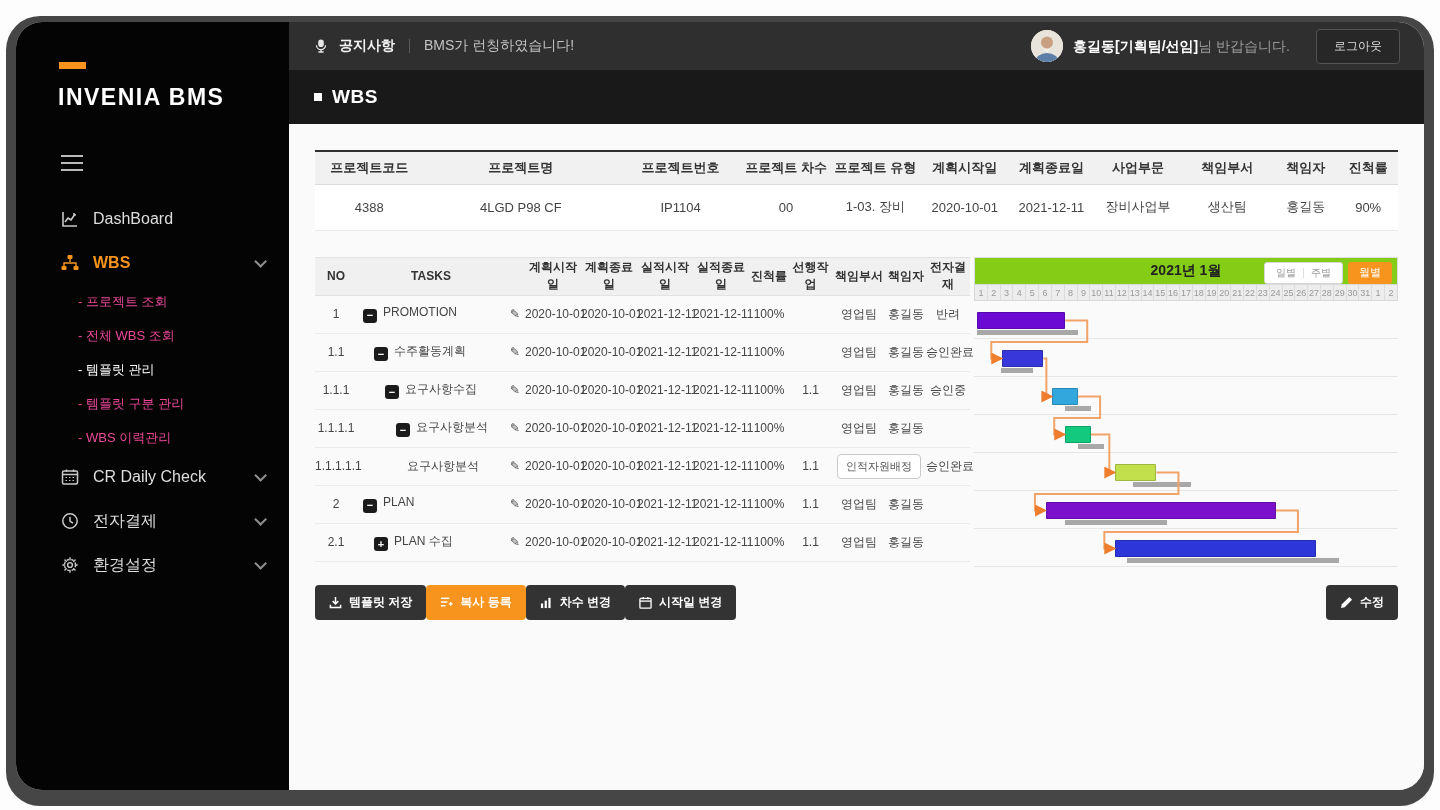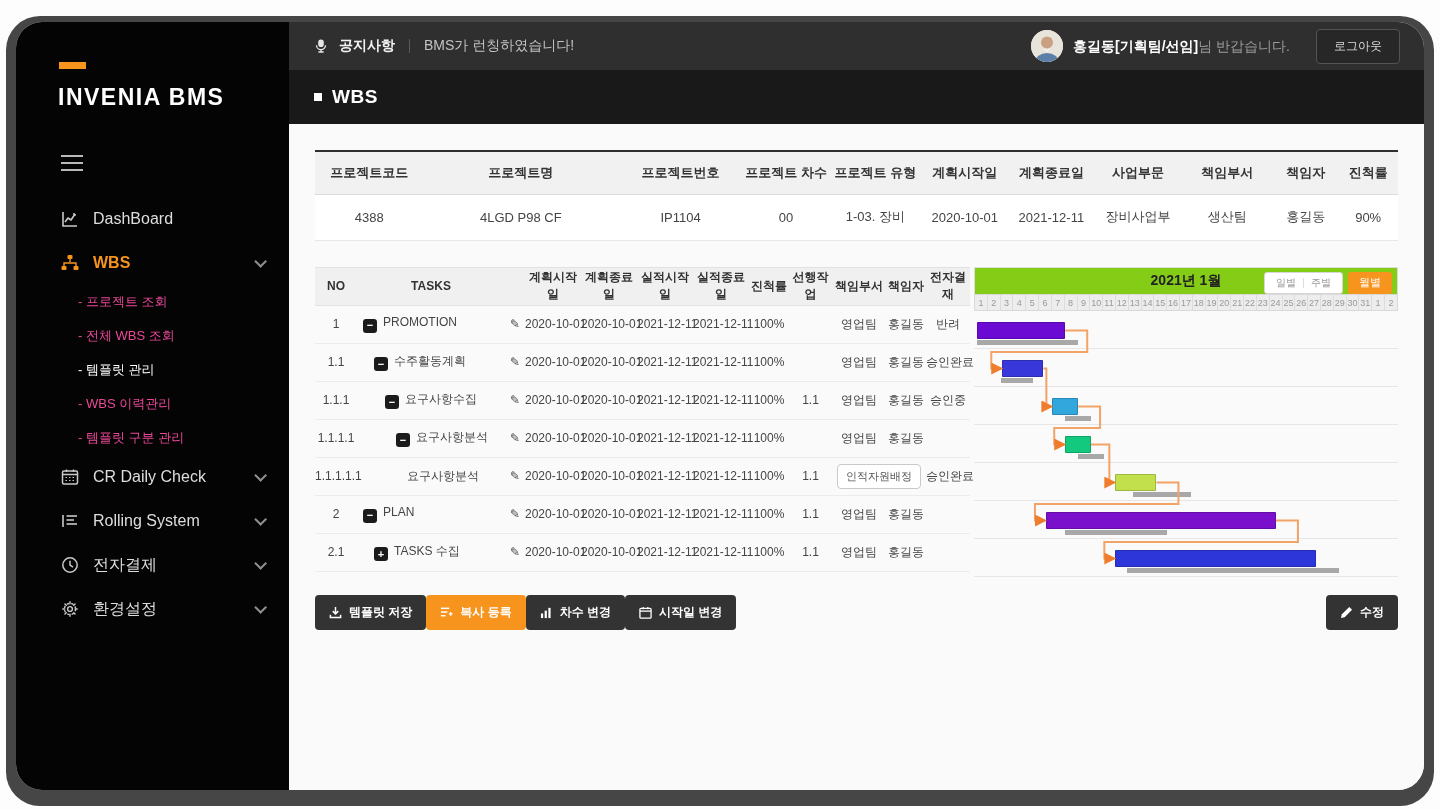--- a/index.html
+++ b/index.html
@@ -41,21 +41,21 @@
     font-size:12px; padding:8px 17px; border-radius:4px; cursor:pointer; font-family:inherit; }
   .titlebar { height:54px; background:#191919; display:flex; align-items:center; padding:0 25px; }
   .title-bullet { width:8px; height:8px; background:#fff; margin-right:10px; }
   .page-title { color:#fff; font-size:19px; font-weight:bold; letter-spacing:.5px; }
 
   .content { flex:1; background:#fafafa; padding:26px 26px 0 26px; overflow:hidden; }
 
   
   table { border-collapse:collapse; }
   .ptable { width:100%; border-top:2px solid #2f2f2f; margin-bottom:26px; }
-  .ptable th { background:#f1f1f1; font-size:13px; color:#333; font-weight:bold; height:43px; border-bottom:1px solid #dcdcdc;text-align:center; }
+  .ptable th { background:#f1f1f1; font-size:13px; color:#333; font-weight:bold; height:33px; border-bottom:1px solid #dcdcdc;text-align:center; }
   .ptable td { background:#fff; font-size:13px; color:#444; text-align:center; height:46px; border-bottom:1px solid #e7e7e7; }
 
   
   .task-area { display:flex; align-items:flex-start; }
   .ttable { width:655px; min-width:655px; table-layout:fixed; }
   .ttable th { background:#f0f0f0; font-size:12px; color:#333; height:38px; border-bottom:1px solid #e2e2e2; border-top:1px solid #e2e2e2; }
   .ttable td { font-size:12px; color:#444; text-align:center; height:38px; border-bottom:1px solid #ececec; background:transparent; white-space:nowrap; }
   .task-cell { text-align:left !important; overflow:hidden; }
   .tico { display:inline-flex; width:14px; height:14px; background:#1b1b1b; border-radius:3px; color:#fff;
     align-items:center; justify-content:center; font-size:11px; line-height:1; margin-right:6px; vertical-align:-3px; font-weight:bold; }
@@ -123,52 +123,40 @@
                 <rect x="12.5" y="12" width="5" height="4" rx="1"></rect>
                 <path d="M9 5 v3 M3 12 V9 h12 v3" stroke="currentColor" stroke-width="1.4" fill="none"></path>
               </svg>
             </span>
             <span>WBS</span>
             <span class="chev"></span>
           </div>
           <div class="submenu-item">- 프로젝트 조회</div>
           <div class="submenu-item">- 전체 WBS 조회</div>
           <div class="submenu-item active">- 템플릿 관리</div>
+          <div class="submenu-item">- 템플릿 구분 관리</div>
           <div class="submenu-item">- WBS 이력관리</div>
-          <div class="submenu-item">- 템플릿 구분 관리</div>
           <div class="menu-item">
             <span class="mi-icon">
               <svg width="18" height="18" viewBox="0 0 18 18" fill="none" stroke="currentColor" stroke-width="1.5">
                 <rect x="1.5" y="3" width="15" height="13" rx="1.5"></rect>
                 <line x1="1.5" y1="6.5" x2="16.5" y2="6.5"></line>
                 <line x1="5.5" y1="1.5" x2="5.5" y2="4"></line>
                 <line x1="12.5" y1="1.5" x2="12.5" y2="4"></line>
                 <g stroke-width="1.2">
                   <line x1="4.5" y1="9.5" x2="6" y2="9.5"></line>
                   <line x1="8" y1="9.5" x2="9.5" y2="9.5"></line>
                   <line x1="11.5" y1="9.5" x2="13" y2="9.5"></line>
                   <line x1="4.5" y1="12.5" x2="6" y2="12.5"></line>
                   <line x1="8" y1="12.5" x2="9.5" y2="12.5"></line>
                   <line x1="11.5" y1="12.5" x2="13" y2="12.5"></line>
                 </g>
               </svg>
             </span>
             <span>CR Daily Check</span>
-            <span class="chev"></span>
-          </div>
-          <div class="menu-item">
-            <span class="mi-icon">
-              <svg width="18" height="18" viewBox="0 0 18 18" stroke="currentColor" stroke-width="1.6">
-                <line x1="2" y1="3" x2="2" y2="15"></line>
-                <line x1="5.5" y1="4" x2="16" y2="4"></line>
-                <line x1="5.5" y1="8" x2="13" y2="8"></line>
-                <line x1="5.5" y1="12" x2="16" y2="12"></line>
-              </svg>
-            </span>
-            <span>Rolling System</span>
             <span class="chev"></span>
           </div>
           <div class="menu-item">
             <span class="mi-icon">
               <svg width="18" height="18" viewBox="0 0 18 18" fill="none" stroke="currentColor" stroke-width="1.5">
                 <circle cx="9" cy="9" r="7.2"></circle>
                 <path d="M9 4.8 V9 l3 2.2"></path>
               </svg>
             </span>
             <span>전자결제</span>
@@ -369,21 +357,21 @@
                   <td>2021-12-11</td>
                   <td>2021-12-11</td>
                   <td>100%</td>
                   <td>1.1</td>
                   <td>영업팀</td>
                   <td>홍길동</td>
                   <td></td>
                 </tr>
                 <tr>
                   <td>2.1</td>
-                  <td class="task-cell" style="padding-left: 17px;"><span class="tico">+</span><span>TASKS 수집</span></td>
+                  <td class="task-cell" style="padding-left: 17px;"><span class="tico">+</span><span>PLAN 수집</span></td>
                   <td class="pencil">✎</td>
                   <td>2020-10-01</td>
                   <td>2020-10-01</td>
                   <td>2021-12-11</td>
                   <td>2021-12-11</td>
                   <td>100%</td>
                   <td>1.1</td>
                   <td>영업팀</td>
                   <td>홍길동</td>
                   <td></td>

